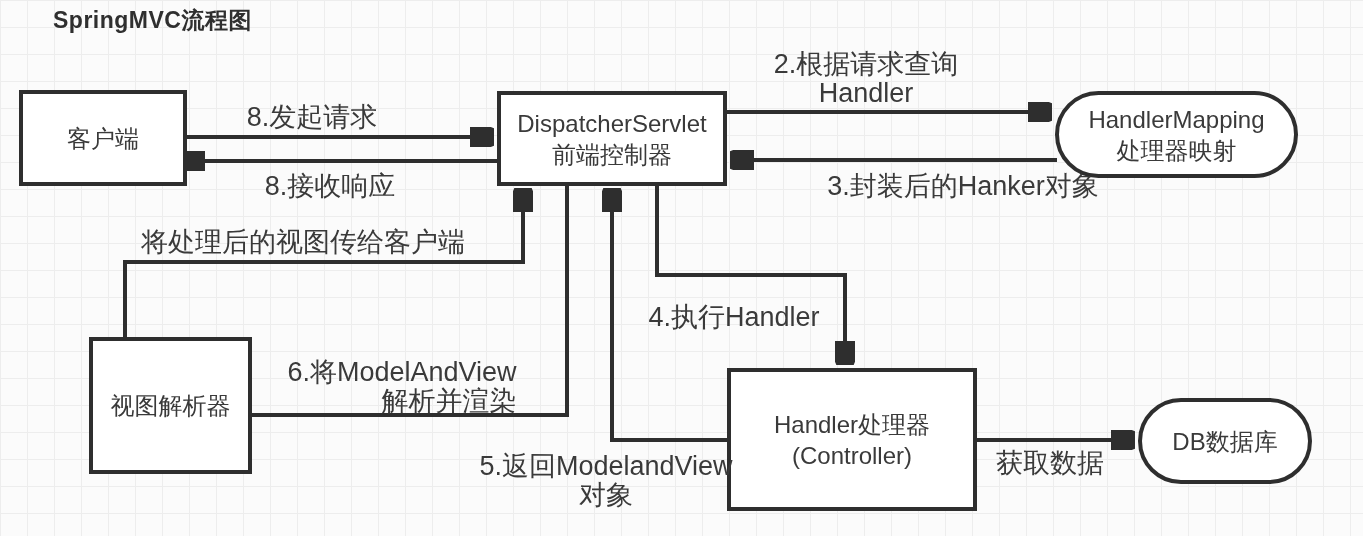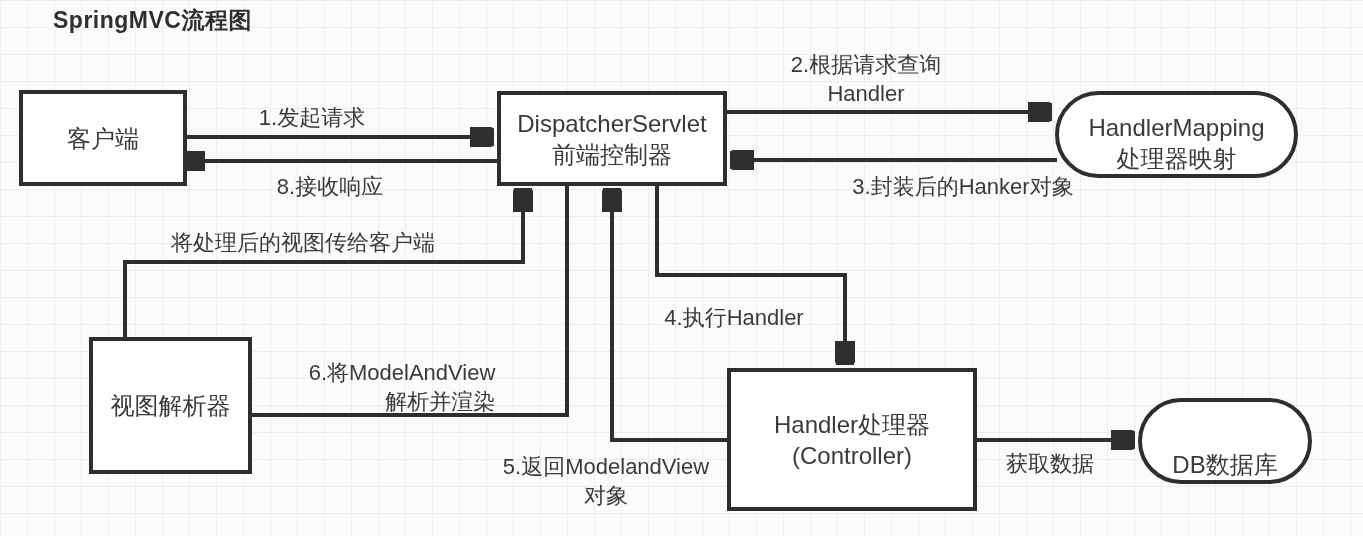--- a/index.html
+++ b/index.html
@@ -24,24 +24,24 @@
     font-size:23px;font-weight:bold;color:#2f2f2f;
     letter-spacing:.5px;
   }
   .node{
     position:absolute;box-sizing:border-box;
     border:4px solid #2e2e2e;background:#ffffff;
     display:flex;flex-direction:column;align-items:center;justify-content:center;
     font-size:24px;color:#3a3a3a;line-height:31px;text-align:center;
     z-index:2;
   }
-  .node.round{border-radius:44px;justify-content:flex-end;}
+  .node.round{border-radius:44px;}
   .edge-label{
     position:absolute;transform:translateX(-50%);
-    font-size:22px;color:#3a3a3a;line-height:29px;
+    font-size:27px;color:#3a3a3a;line-height:29px;
     text-align:center;white-space:nowrap;z-index:3;
   }
   svg.arrows{position:absolute;left:0;top:0;z-index:1;}
   svg.arrows path{stroke:#2e2e2e;stroke-width:4;fill:none;}
   .watermark{
     position:absolute;right:8px;bottom:5px;
     font-size:17px;color:#c9c9c9;letter-spacing:1px;z-index:3;
   }
 </style>
 </head>
@@ -88,21 +88,21 @@
 
   <div class="node" style="left:727px;top:368px;width:250px;height:143px;">
     <div>Handler处理器</div>
     <div>(Controller)</div>
   </div>
 
   <div class="node round" style="left:1138px;top:398px;width:174px;height:86px;">
     <div>DB数据库</div>
   </div>
 
-  <div class="edge-label" style="left:312px;top:103px;">1.发起请求</div>
+  <div class="edge-label" style="left:312px;top:103px;">8.发起请求</div>
 
   <div class="edge-label" style="left:330px;top:172px;">8.接收响应</div>
 
   <div class="edge-label" style="left:866px;top:50px;">
     <div>2.根据请求查询</div>
     <div>Handler</div>
   </div>
 
   <div class="edge-label" style="left:963px;top:172px;">3.封装后的Hanker对象</div>
 

